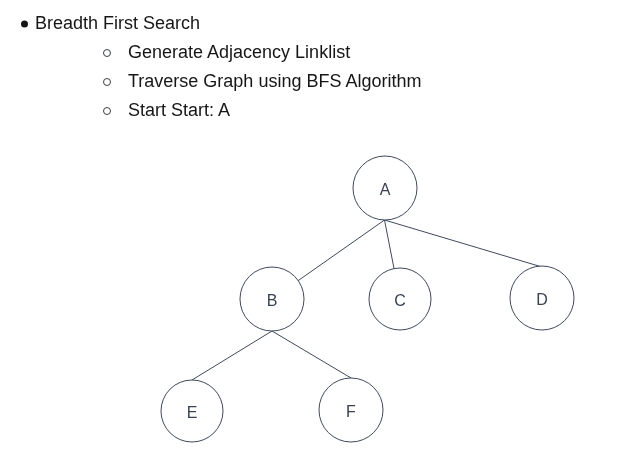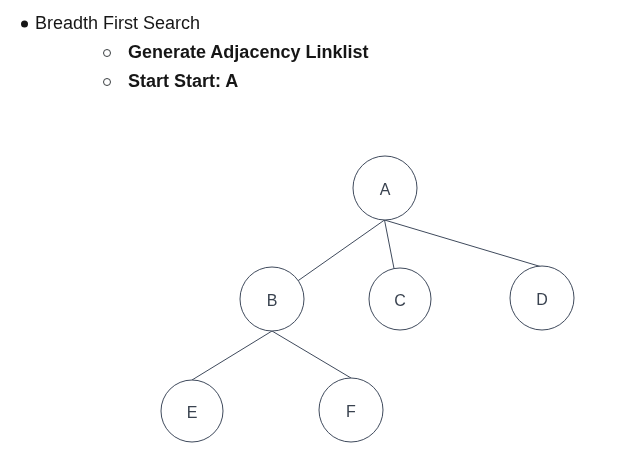--- a/index.html
+++ b/index.html
@@ -21,21 +21,21 @@
     position: relative;
     height: 29px;
     display: flex;
     align-items: center;
     font-size: 18px;
     color: #161616;
     white-space: nowrap;
   }
   .bullet-row .txt { display: inline-block; }
   .lvl1 .txt { margin-left: 35px; }
-  .lvl2 .txt { margin-left: 128px; font-weight: bold; }
+  .lvl2 .txt { margin-left: 128px; }
   .marker-dot {
     position: absolute;
     left: 21px;
     top: 50%;
     transform: translateY(-50%);
     width: 7px;
     height: 7px;
     border-radius: 50%;
     background: #161616;
   }
@@ -67,20 +67,24 @@
     <div class="bullet-row lvl1">
       <span class="marker-dot"></span>
       <span class="txt">Breadth First Search</span>
     </div>
     <div class="bullet-row lvl2">
       <span class="marker-circle"></span>
       <span class="txt">Generate Adjacency Linklist</span>
     </div>
     <div class="bullet-row lvl2">
       <span class="marker-circle"></span>
+      <span class="txt">Traverse Graph using BFS Algorithm</span>
+    </div>
+    <div class="bullet-row lvl2">
+      <span class="marker-circle"></span>
       <span class="txt">Start Start: A</span>
     </div>
   </div>
 
   <svg id="tree-svg" class="diagram-svg" viewBox="0 0 632 459">
       <line x1="384.5" y1="220" x2="272" y2="299" stroke="#3f4a5c" stroke-width="1"></line>
       <line x1="384.5" y1="220" x2="400" y2="299" stroke="#3f4a5c" stroke-width="1"></line>
       <line x1="384.5" y1="220" x2="542" y2="267" stroke="#3f4a5c" stroke-width="1"></line>
       <line x1="272" y1="331" x2="192" y2="380" stroke="#3f4a5c" stroke-width="1"></line>
       <line x1="272" y1="331" x2="351" y2="378" stroke="#3f4a5c" stroke-width="1"></line>

